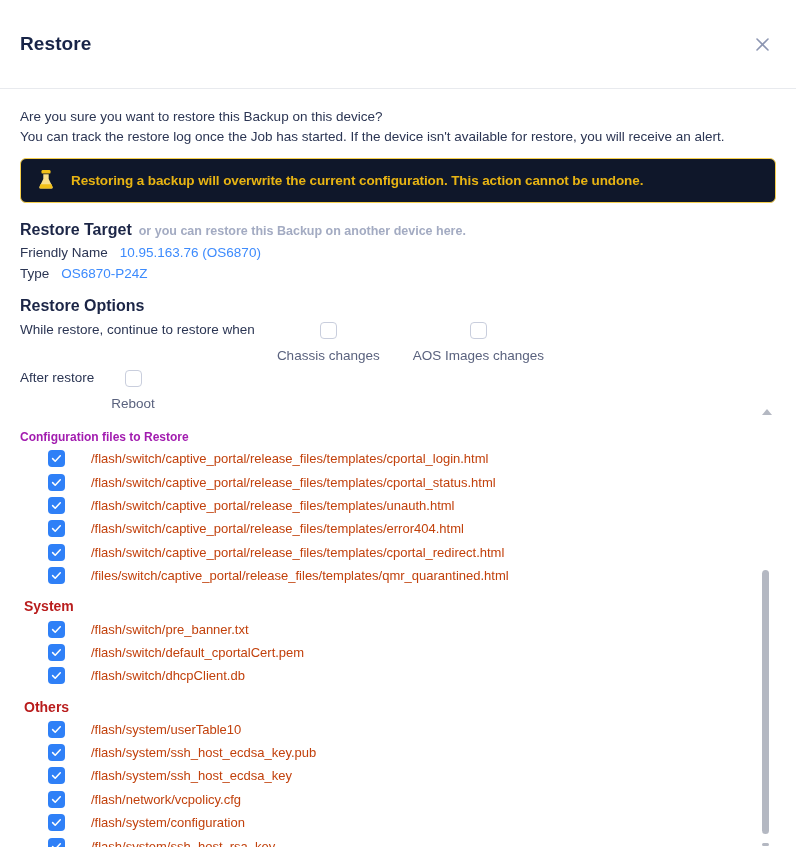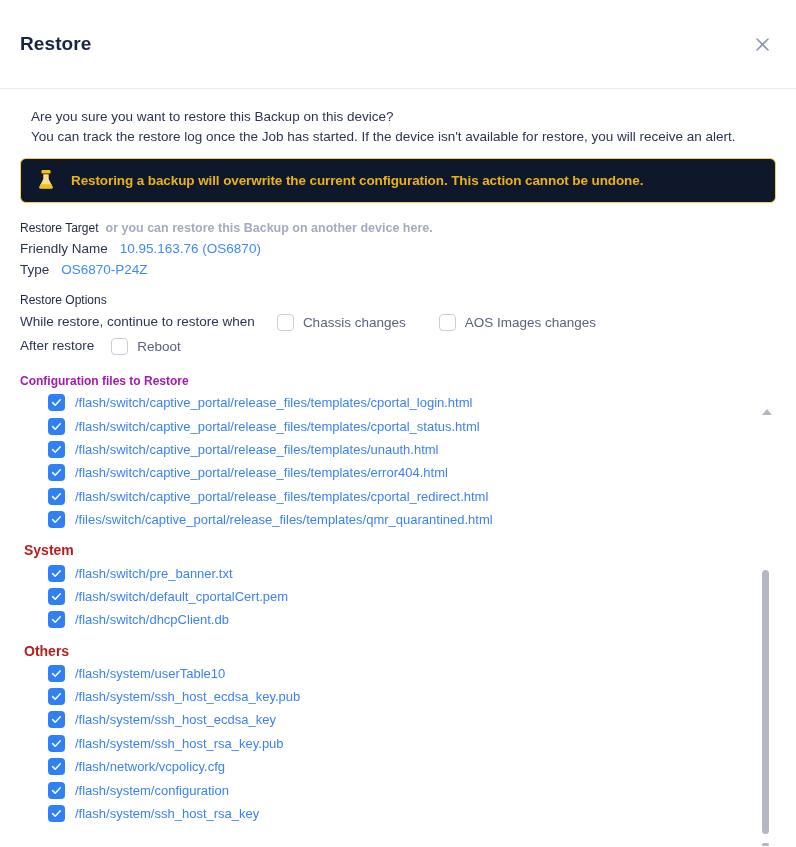--- a/index.html
+++ b/index.html
@@ -44,21 +44,20 @@
   .close-btn svg { display: block; }
 
   
   .modal-body {
     padding: 18px 20px 0 20px;
   }
   .intro-line {
     font-size: 13.5px;
     color: #2b3553;
     line-height: 20px;
-    margin-left: 11px;
   }
 
   
   .alert {
     margin-top: 11px;
     border: 1px solid #f5cf4e;
     background: #0f172a;
     border-radius: 6px;
     height: 45px;
     display: flex;
@@ -75,22 +74,22 @@
   }
 
   
   .section-head {
     margin-top: 18px;
     display: flex;
     align-items: baseline;
     gap: 7px;
   }
   .section-title {
-    font-size: 12px;
-    font-weight: normal;
+    font-size: 16px;
+    font-weight: bold;
     color: #1b2546;
   }
   .section-subtitle {
     font-size: 12.5px;
     font-weight: bold;
     color: #a3abc2;
   }
 
   .kv-row {
     display: flex;
@@ -108,20 +107,21 @@
     margin-top: 7px;
     font-size: 13.5px;
     color: #2b3553;
   }
   .opt-label { white-space: nowrap; }
   .cb-group {
     display: flex;
     align-items: center;
     gap: 9px;
     cursor: pointer;
+    flex-direction: column;
   }
   .cb-empty {
     width: 17px;
     height: 17px;
     border: 1px solid #c9cedd;
     border-radius: 4px;
     background: #fff;
     flex: 0 0 17px;
   }
   .cb-text { color: #5a627e; font-size: 13.5px; }
@@ -151,22 +151,23 @@
     border-radius: 4px;
     background: #2f80f7;
     flex: 0 0 17px;
     display: flex;
     align-items: center;
     justify-content: center;
   }
   .cb-checked svg { display: block; }
   .file-path {
     font-size: 13px;
-    color: #3b82f6;
+    color: #c2410c;
     white-space: nowrap;
+    margin-left: 16px;
   }
   .group-label {
     font-size: 14px;
     font-weight: bold;
     color: #b91c1c;
     padding-left: 4px;
     margin-top: 11px;
     margin-bottom: 3px;
   }
 
@@ -378,28 +379,20 @@
           </svg>
         </span>
         <span class="file-path">/flash/system/ssh_host_ecdsa_key</span>
       </div>
       <div class="file-row">
         <span class="cb-checked">
           <svg width="11" height="11" viewBox="0 0 11 11" aria-hidden="true">
             <path d="M1.6 5.6 L4.2 8.2 L9.3 2.8" fill="none" stroke="#ffffff" stroke-width="1.5" stroke-linecap="round" stroke-linejoin="round"></path>
           </svg>
         </span>
-        <span class="file-path">/flash/system/ssh_host_rsa_key.pub</span>
-      </div>
-      <div class="file-row">
-        <span class="cb-checked">
-          <svg width="11" height="11" viewBox="0 0 11 11" aria-hidden="true">
-            <path d="M1.6 5.6 L4.2 8.2 L9.3 2.8" fill="none" stroke="#ffffff" stroke-width="1.5" stroke-linecap="round" stroke-linejoin="round"></path>
-          </svg>
-        </span>
         <span class="file-path">/flash/network/vcpolicy.cfg</span>
       </div>
       <div class="file-row">
         <span class="cb-checked">
           <svg width="11" height="11" viewBox="0 0 11 11" aria-hidden="true">
             <path d="M1.6 5.6 L4.2 8.2 L9.3 2.8" fill="none" stroke="#ffffff" stroke-width="1.5" stroke-linecap="round" stroke-linejoin="round"></path>
           </svg>
         </span>
         <span class="file-path">/flash/system/configuration</span>
       </div>

